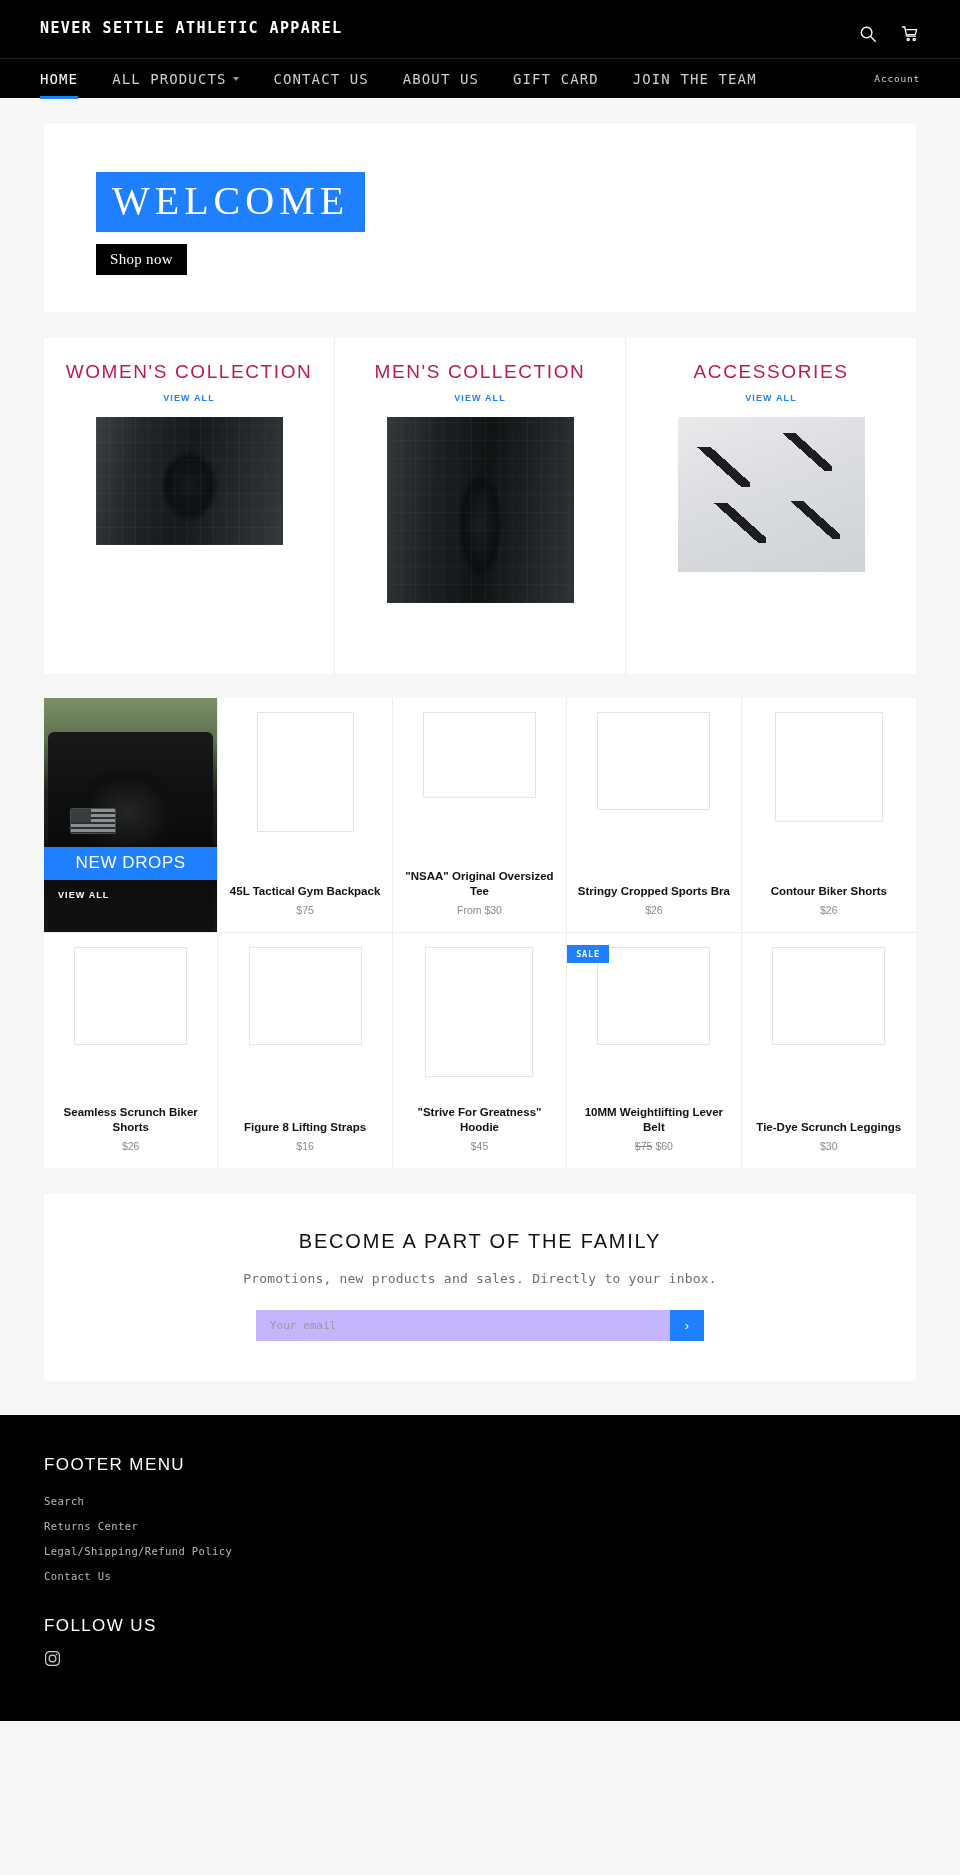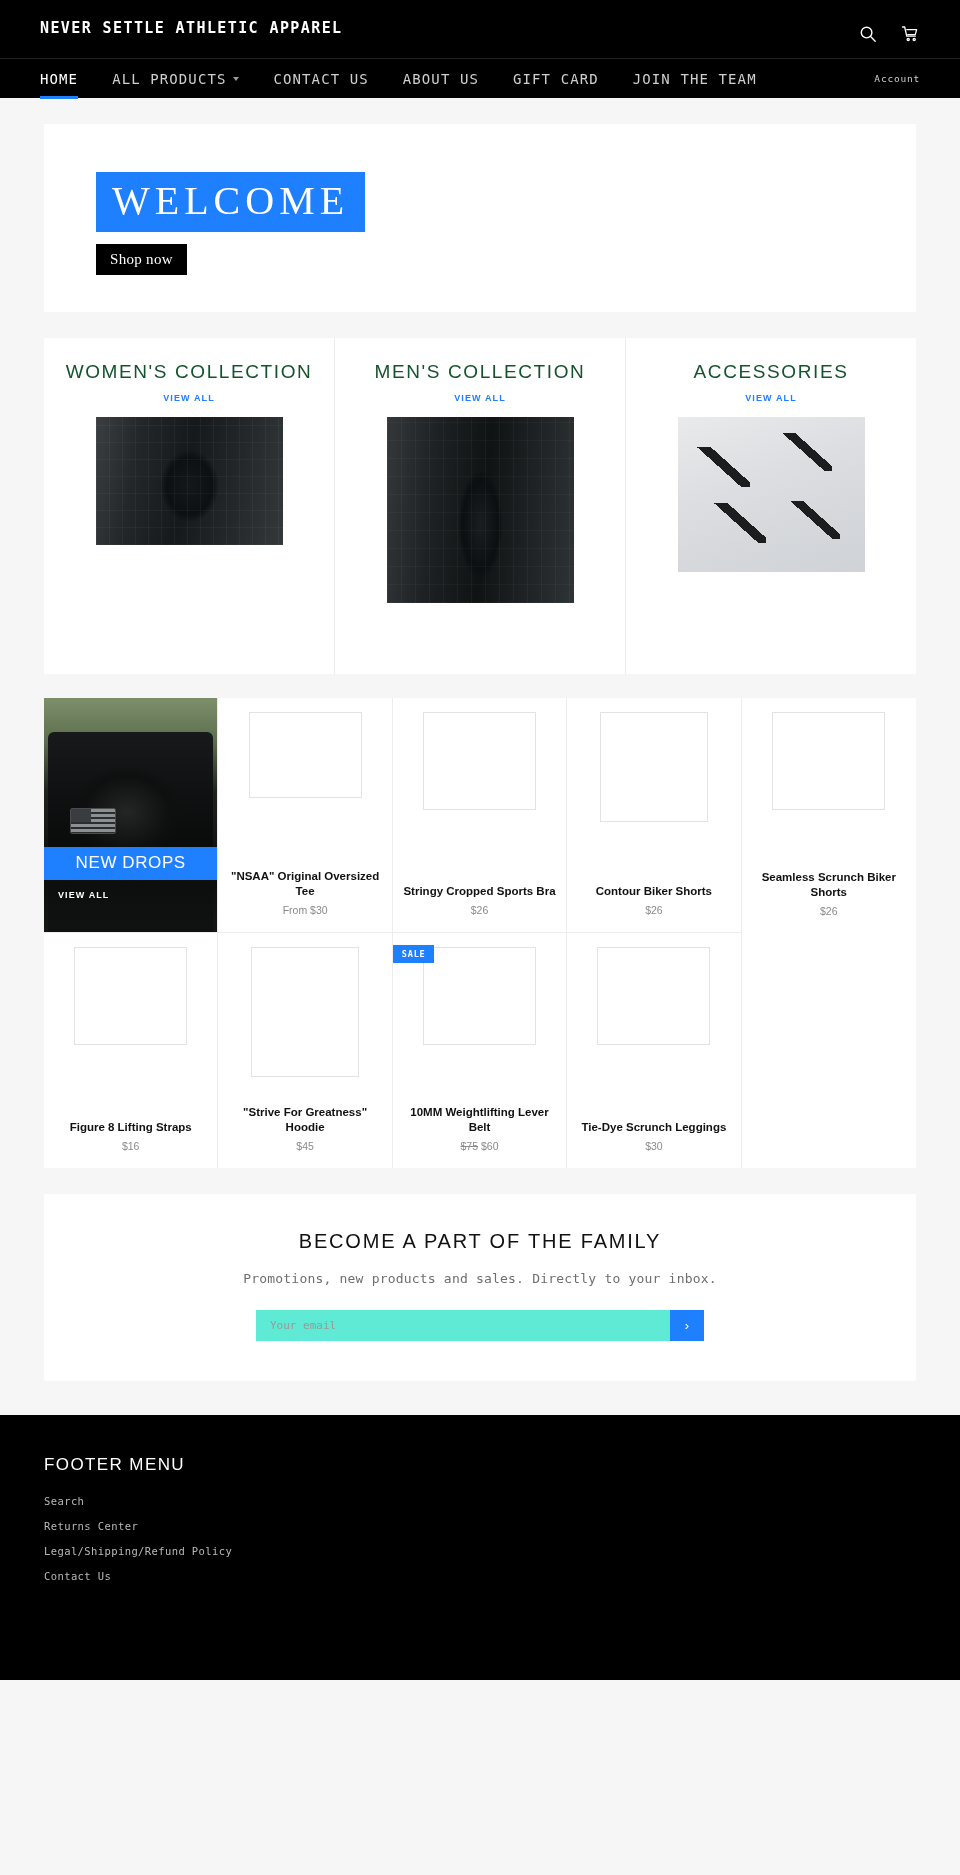--- a/index.html
+++ b/index.html
@@ -156,21 +156,21 @@
     text-align: center;
     position: relative;
     cursor: pointer;
   }
   .collection + .collection { border-left: 1px solid #ececec; }
   .collection-title {
     font-size: 19px;
     letter-spacing: 1.6px;
     line-height: 1.25;
     font-weight: 400;
-    color: #14532d;
+    color: #be185d;
   }
   .view-all {
     display: inline-block;
     margin-top: 9px;
     font-size: 9px;
     font-weight: 700;
     letter-spacing: 1.1px;
     color: #1e7fff;
     text-decoration: none;
     text-transform: uppercase;
@@ -363,21 +363,21 @@
   }
   .newsletter-form {
     margin: 24px auto 0 auto;
     display: flex;
     max-width: 448px;
     height: 31px;
   }
   .newsletter-input {
     flex: 1;
     border: 0;
-    background: #5eead4;
+    background: #c4b5fd;
     padding: 0 14px;
     font-family: "DejaVu Sans Mono", monospace;
     font-size: 11px;
     color: #555;
     outline: none;
   }
   .newsletter-input::placeholder { color: #9a9a9a; }
   .newsletter-submit {
     width: 34px;
     border: 0;
@@ -508,20 +508,27 @@
 <section class="product-grid">
 
   <div class="product-cell promo-cell">
     <div class="promo-bag">
       <div class="promo-flag"></div>
     </div>
     <div class="promo-band">NEW DROPS</div>
     <div class="promo-viewall">VIEW ALL</div>
   </div>
 
+  <div class="product-cell">
+    <div class="product-thumb thumb-box"></div>
+    <div class="product-meta">
+      <div class="product-title">45L Tactical Gym Backpack</div>
+      <div class="product-price">$75</div>
+    </div>
+  </div>
 
   <div class="product-cell">
     <div class="product-thumb thumb-box wide"></div>
     <div class="product-meta">
       <div class="product-title">"NSAA" Original Oversized Tee</div>
       <div class="product-price">From $30</div>
     </div>
   </div>
 
   <div class="product-cell">
@@ -596,13 +603,25 @@
 
 <footer class="site-footer">
   <h3 class="footer-heading">FOOTER MENU</h3>
   <ul class="footer-links">
     <li><a>Search</a></li>
     <li><a>Returns Center</a></li>
     <li><a>Legal/Shipping/Refund Policy</a></li>
     <li><a>Contact Us</a></li>
   </ul>
 
+  <div class="footer-follow">
+    <h3 class="footer-heading">FOLLOW US</h3>
+    <div class="social-row">
+      <a class="social-link" aria-label="Instagram">
+        <svg width="17" height="17" viewBox="0 0 17 17" fill="none" stroke="currentColor" stroke-width="1.2">
+          <rect x="1.6" y="1.6" width="13.8" height="13.8" rx="4"></rect>
+          <circle cx="8.5" cy="8.5" r="3.4"></circle>
+          <circle cx="12.5" cy="4.5" r="0.85" fill="currentColor" stroke="none"></circle>
+        </svg>
+      </a>
+    </div>
+  </div>
 </footer>
 
 </body></html>

